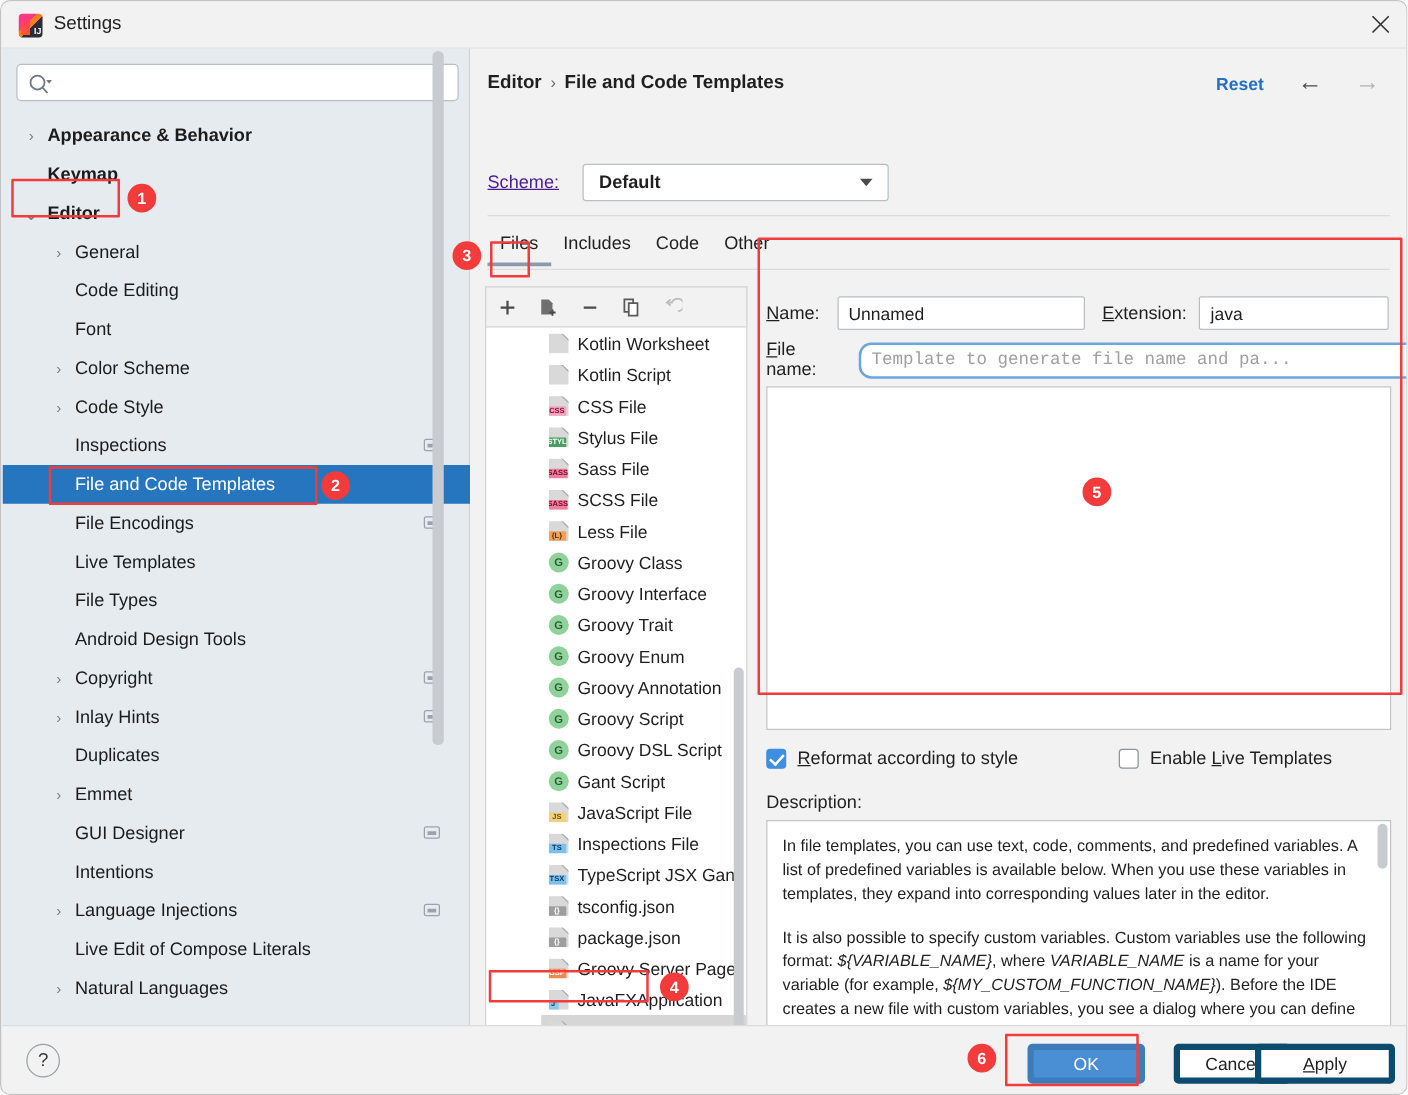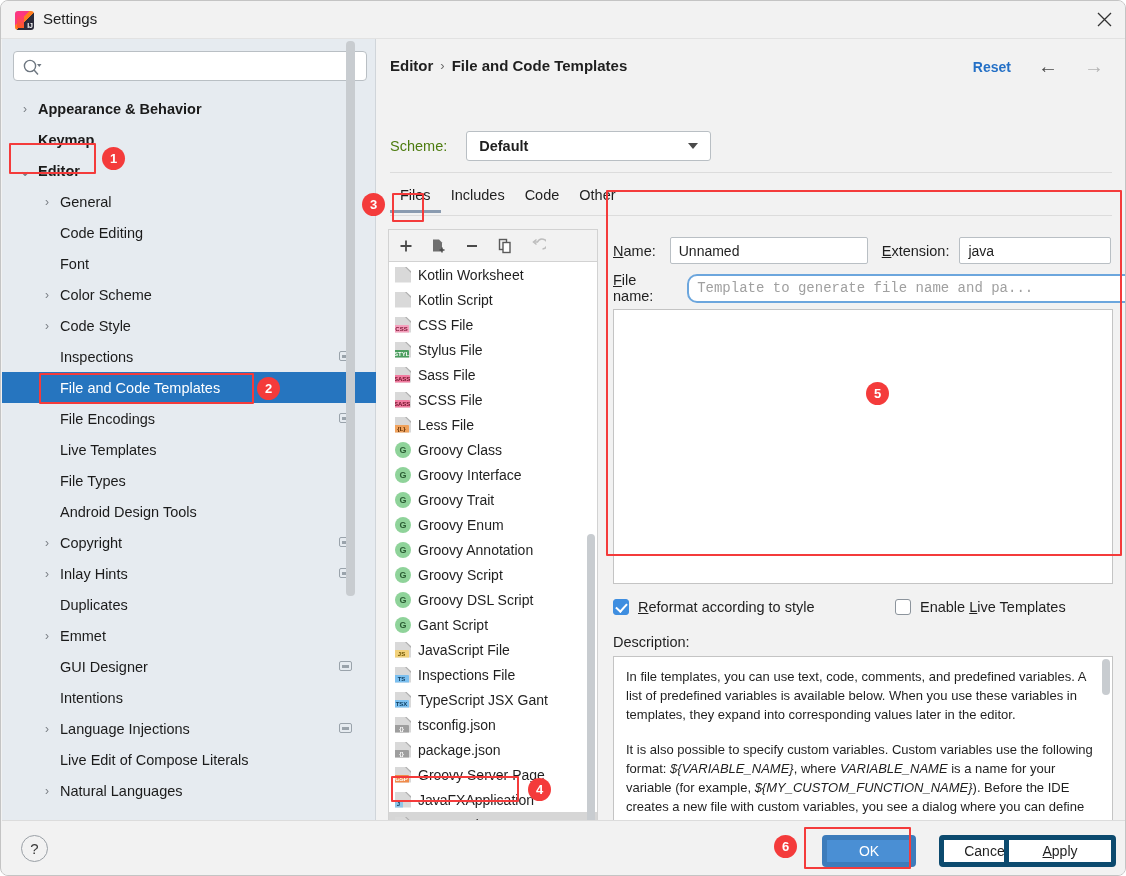--- a/index.html
+++ b/index.html
@@ -145,21 +145,21 @@
     position: absolute; top: 17px;
     font-size: 20px; color: #4a4a4a; line-height: 20px;
   }
   .nav-back { right: 68px; }
   .nav-fwd  { right: 22px; color: #b4b4b4; }
 
   .scheme-row {
     position: absolute; left: 13px; top: 92px;
     display: flex; align-items: center;
   }
-  .scheme-label { font-size: 14.5px; color: #4d7c0f; margin-right: 19px; }
+  .scheme-label { font-size: 14.5px; color: #4c1d95; margin-right: 19px; text-decoration: underline; }
   .combo {
     width: 245px; height: 30px;
     background: #ffffff; border: 1px solid #b9bfc4; border-radius: 3px;
     position: relative;
     display: flex; align-items: center;
   }
   .combo .combo-val {
     font-size: 14.5px; font-weight: bold; color: #1f1f1f; padding-left: 12px;
   }
   .combo .combo-arrow {
@@ -200,20 +200,21 @@
     width: 33px; height: 30px;
     display: flex; align-items: center; justify-content: center;
     color: #4a4a4a;
   }
   .tb-btn.disabled { color: #bdbdbd; }
 
   .file-list {
     position: absolute; left: 11px; top: 222px; width: 210px; height: 578px;
     background: #ffffff; border: 1px solid #d2d2d2;
     overflow: hidden;
+    padding-left: 44px;
   }
   .file-row {
     height: 25px;
     display: flex; align-items: center;
     padding-left: 6px;
     font-size: 14px; color: #1f1f1f;
     white-space: nowrap;
   }
   .file-row.selected { background: #d6d6d6; }
   .fi {

